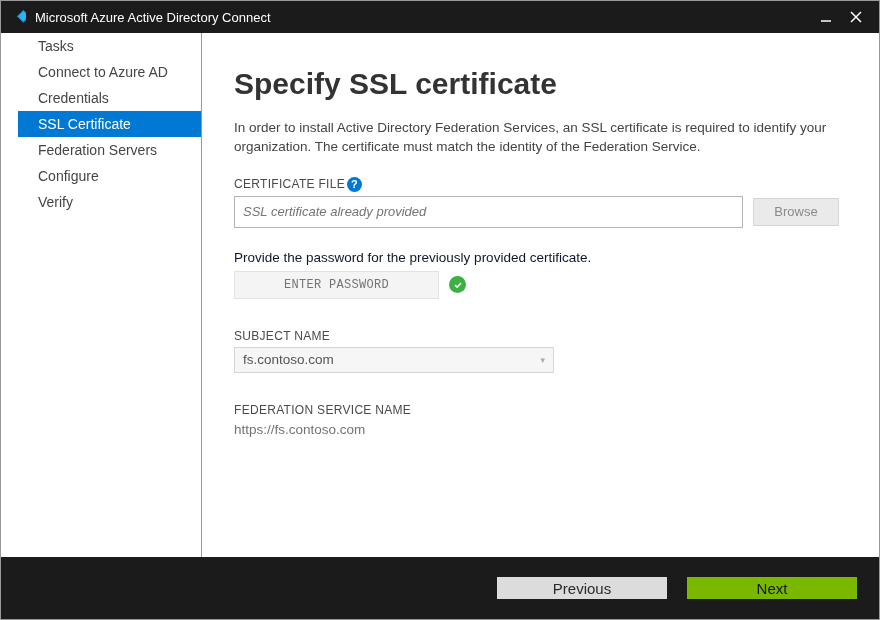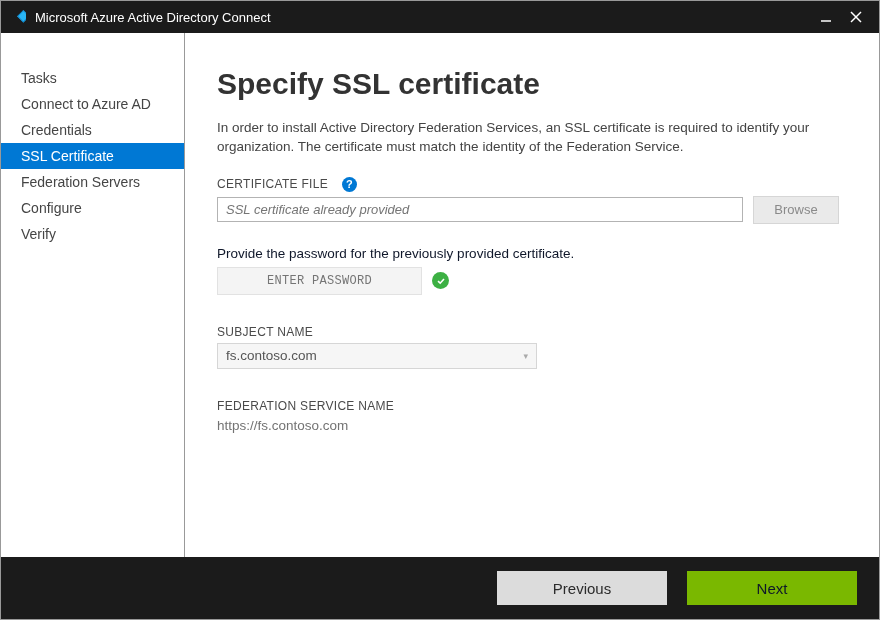--- a/index.html
+++ b/index.html
@@ -50,21 +50,21 @@
     }
     .body-area {
       flex: 1;
       display: flex;
       background: #fff;
       overflow: hidden;
     }
     .sidebar {
       width: 184px;
       border-right: 1px solid #999;
-      padding-top: 32px;
+      margin-left: 17px;
     }
     .sidebar-item {
       padding: 5px 10px 5px 20px;
       font-size: 14px;
       color: #454545;
       cursor: pointer;
     }
     .sidebar-item.active {
       background: #0078d4;
       color: #fff;
@@ -85,21 +85,21 @@
       line-height: 1.4;
       margin-bottom: 20px;
     }
     .field-label {
       font-size: 12px;
       letter-spacing: 0.3px;
       color: #4a4a4a;
       margin-bottom: 4px;
       display: flex;
       align-items: center;
-      gap: 14px;
+      gap: 2px;
     }
     .help-icon {
       width: 15px;
       height: 15px;
       border-radius: 50%;
       background: #0078d4;
       color: #fff;
       font-size: 11px;
       font-weight: bold;
       display: inline-flex;
@@ -108,21 +108,21 @@
       cursor: pointer;
     }
     .cert-row {
       display: flex;
       gap: 10px;
       align-items: center;
       margin-bottom: 22px;
     }
     .cert-input {
       flex: 1;
-      height: 25px;
+      height: 32px;
       border: 1px solid #b3b3b3;
       padding: 0 8px;
       font-size: 13px;
       font-style: italic;
       color: #8a8a8a;
       background: #fff;
     }
     .browse-btn {
       width: 86px;
       height: 28px;
@@ -193,21 +193,21 @@
       height: 62px;
       background: #1b1b1b;
       display: flex;
       align-items: center;
       justify-content: flex-end;
       padding: 0 22px;
       gap: 20px;
     }
     .footer-btn {
       width: 170px;
-      height: 34px;
+      height: 22px;
       font-size: 15px;
       border: none;
       cursor: pointer;
       display: inline-flex;
       align-items: center;
       justify-content: center;
       text-align: right;
     }
     .btn-prev {
       background: #dcdcdc;

